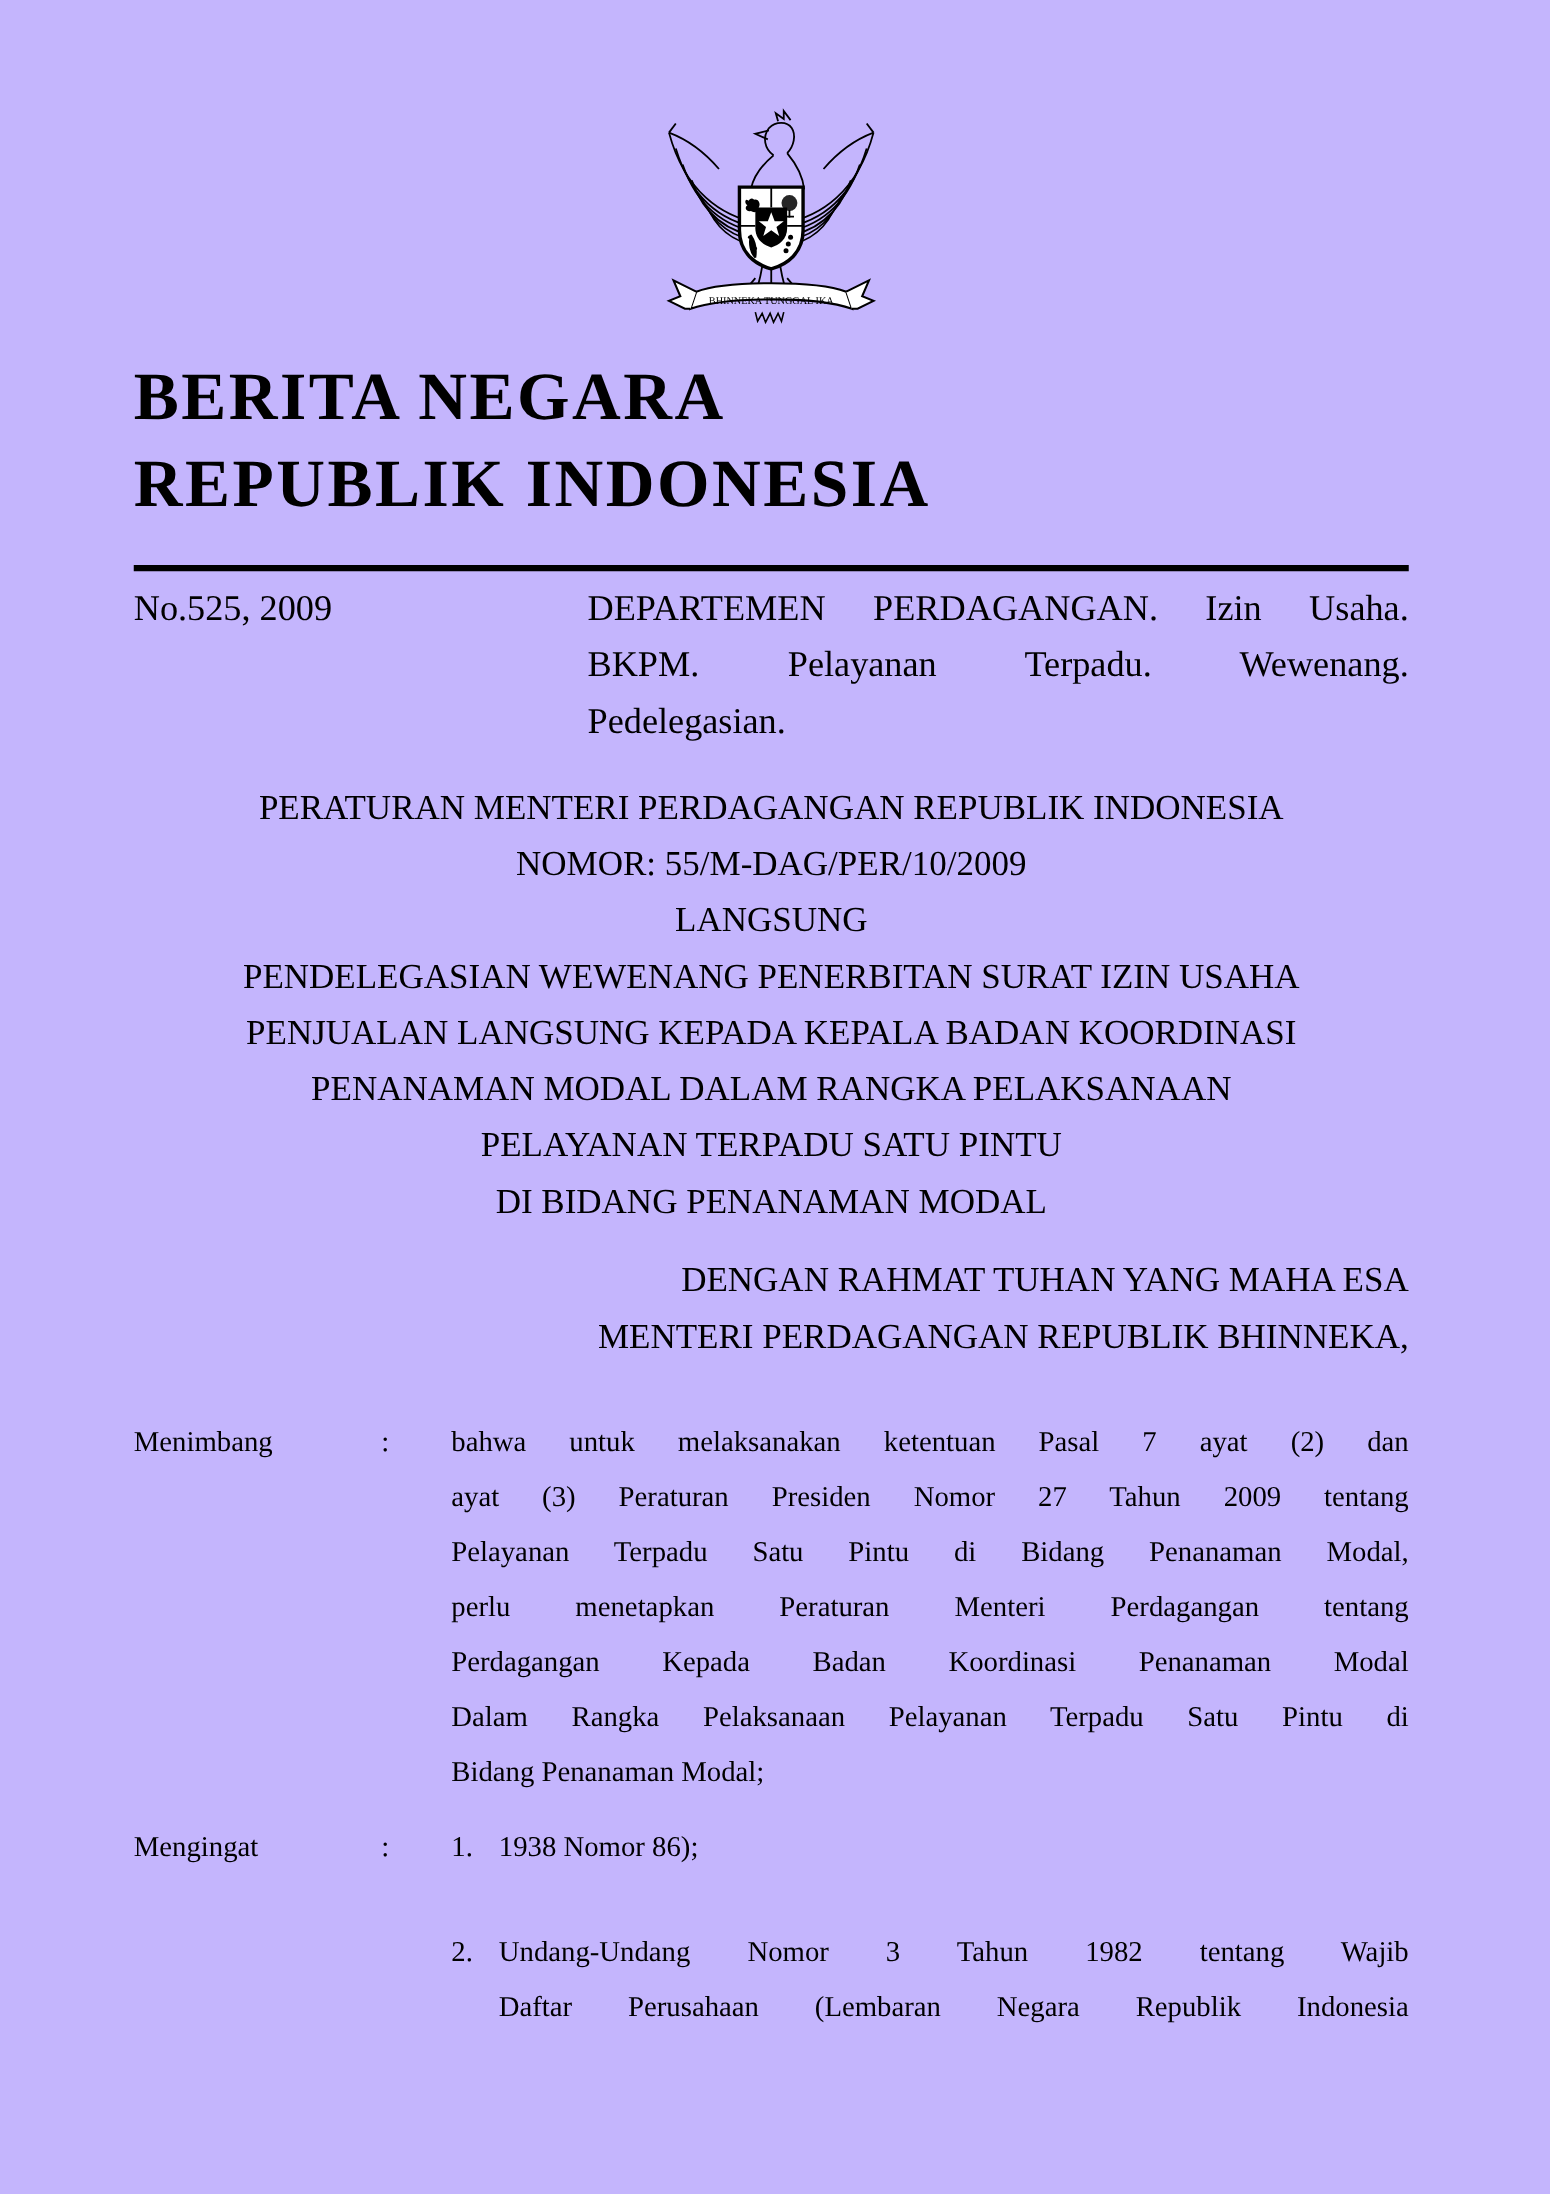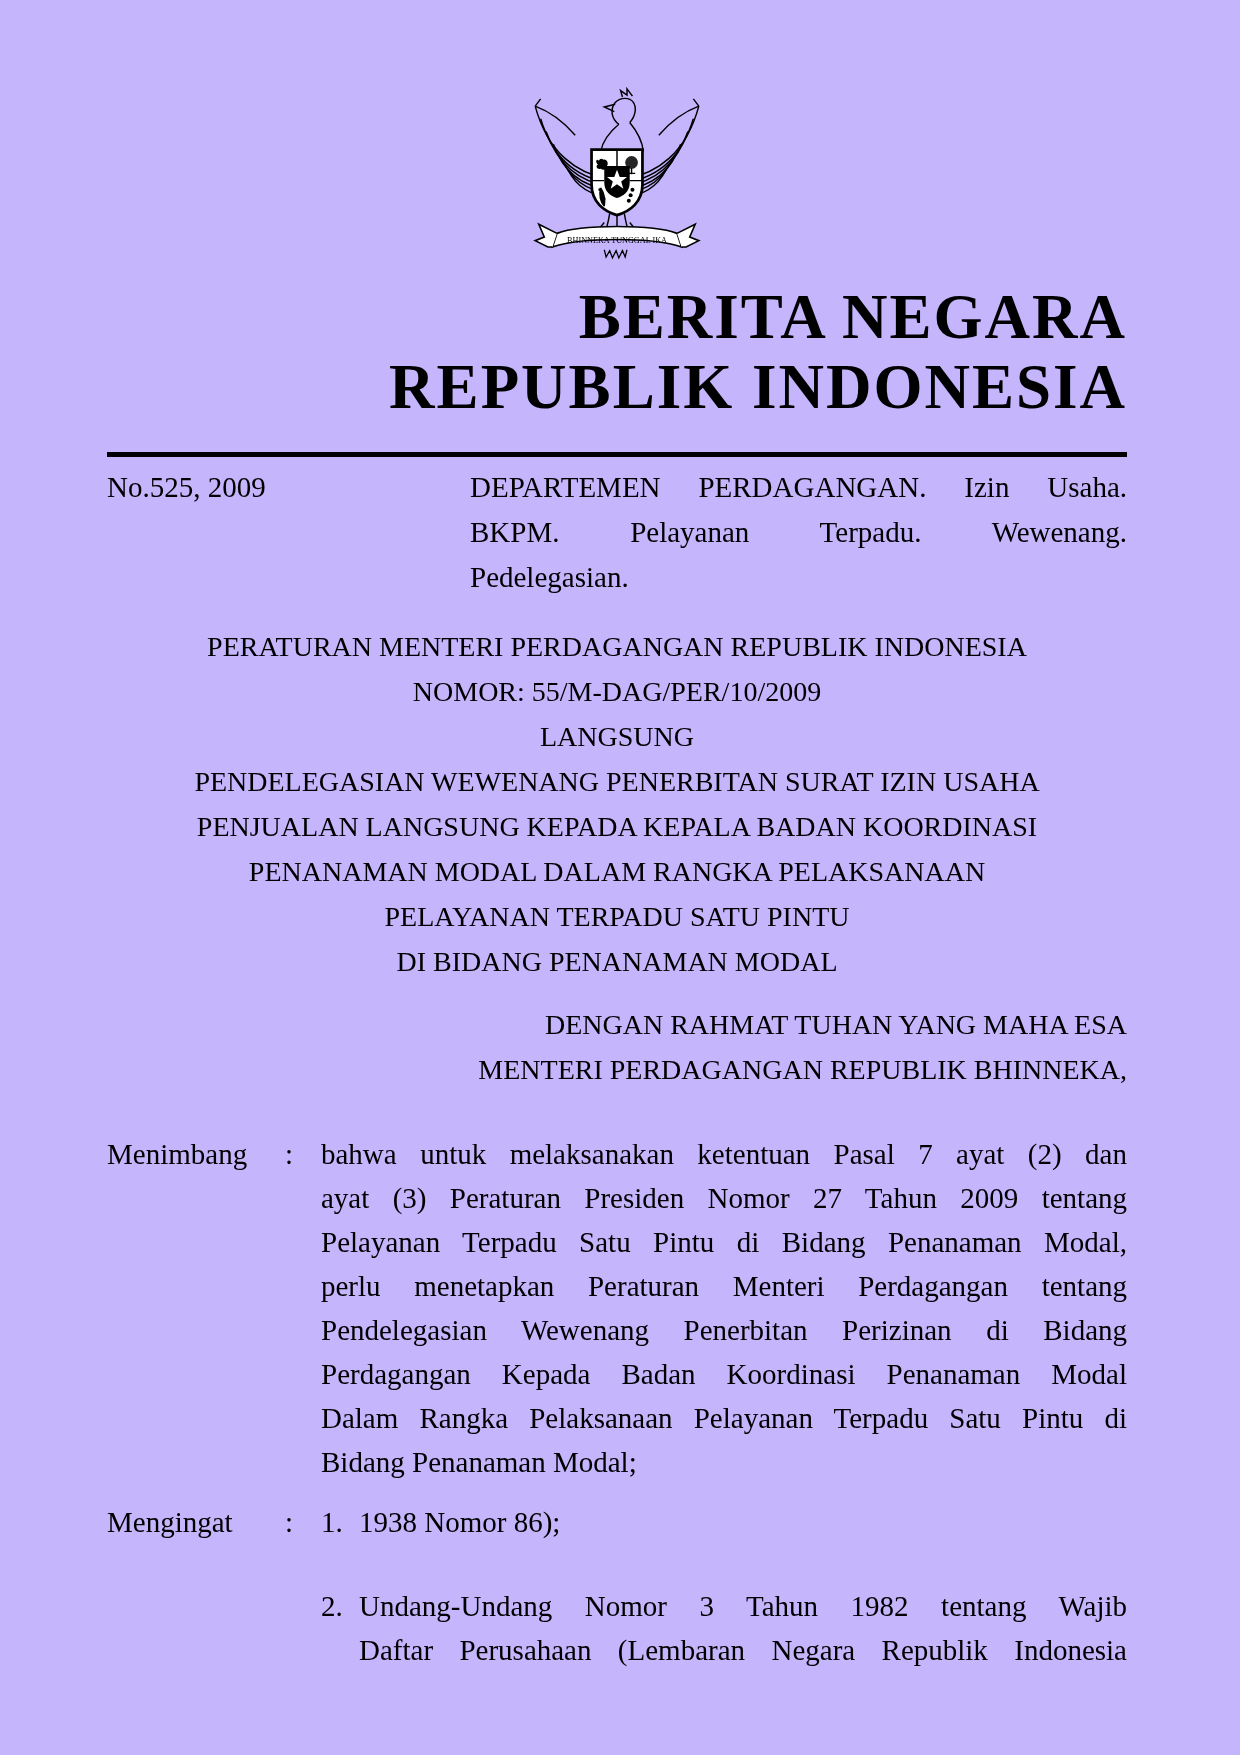--- a/index.html
+++ b/index.html
@@ -15,38 +15,38 @@
   .column {
     position: absolute;
     left: 107px; top: 0;
     width: 1020px;
   }
   
   .emblem { display:block; margin: 84px auto 0 auto; width: 200px; height: 186px; }
   
   .masthead {
     margin-top: 12px;
-    text-align: right;
+    text-align: left;
     font-weight: bold;
-    font-size: 63px;
+    font-size: 54px;
     line-height: 70px;
     letter-spacing: 2px;
     white-space: nowrap;
   }
   .rule { margin-top: 30px; height: 5px; background:#000; }
   
   .gz-head { display:flex; margin-top: 8px; font-size: 29px; line-height: 45px; }
   .gz-no { width: 363px; flex: none; }
   .gz-subject { flex: 1; }
   .jl  { text-align: justify; text-align-last: justify; }
   
   .heading { margin-top: 24px; text-align:center; font-size: 28px; line-height: 45px; }
   .invocation { margin-top: 18px; text-align:right; font-size: 28px; line-height: 45px; }
   
-  .row { display:flex; font-size: 29px; line-height: 44px; }
+  .row { display:flex; font-size: 23px; line-height: 44px; gap: 20px; }
   .row-menimbang { margin-top: 40px; }
   .row-mengingat { margin-top: 16px; }
   .lbl { width: 178px; flex:none; }
   .cln { width: 36px; flex:none; }
   .rbody { flex: 1; }
   .item { display:flex; }
   .item + .item { margin-top: 40px; }
   .inum { width: 38px; flex:none; }
   .itext { flex:1; }
   .it { font-style: italic; }
@@ -152,21 +152,20 @@
     </div>
 
     <div class="row row-menimbang">
       <div class="lbl">Menimbang</div>
       <div class="cln">:</div>
       <div class="rbody">
         <div class="jl">bahwa untuk melaksanakan ketentuan Pasal 7 ayat (2) dan</div>
         <div class="jl">ayat (3) Peraturan Presiden Nomor 27 Tahun 2009 tentang</div>
         <div class="jl">Pelayanan Terpadu Satu Pintu di Bidang Penanaman Modal,</div>
         <div class="jl">perlu menetapkan Peraturan Menteri Perdagangan tentang</div>
-        <div class="jl">Pendelegasian Wewenang Penerbitan Perizinan di Bidang</div>
         <div class="jl">Perdagangan Kepada Badan Koordinasi Penanaman Modal</div>
         <div class="jl">Dalam Rangka Pelaksanaan Pelayanan Terpadu Satu Pintu di</div>
         <div>Bidang Penanaman Modal;</div>
       </div>
     </div>
 
     <div class="row row-mengingat">
       <div class="lbl">Mengingat</div>
       <div class="cln">:</div>
       <div class="rbody">

